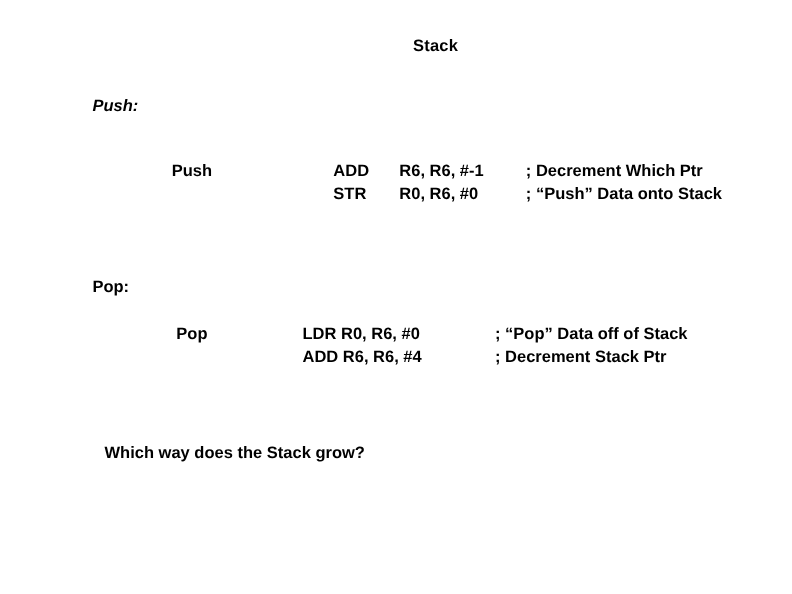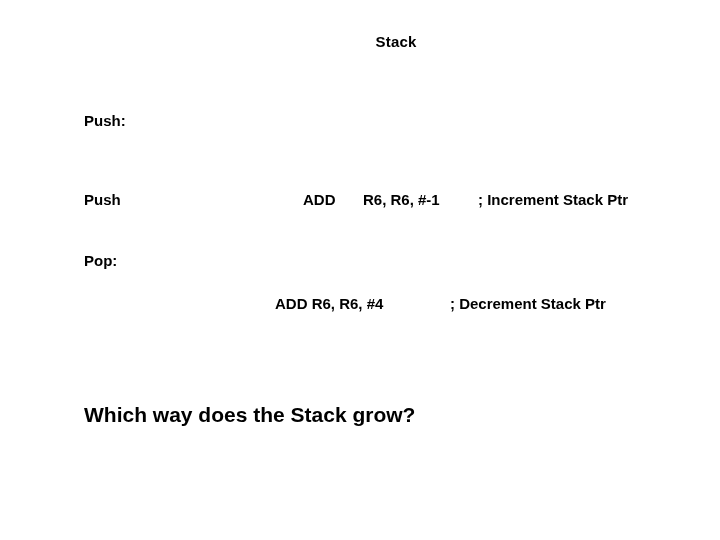--- a/index.html
+++ b/index.html
@@ -34,21 +34,21 @@
     letter-spacing: 0.2px;
   }
 
   
   .section-label {
     position: absolute;
     left: 84px;
     font-size: 15px;
     font-weight: bold;
   }
-  .section-push { top: 112px; }
+  .section-push { top: 88px; font-style: italic; }
   .section-pop  { top: 252px; }
 
   
   .code-block {
     position: absolute;
     font-size: 15px;
     font-weight: bold;
     line-height: 21px;
     white-space: nowrap;
   }
@@ -56,66 +56,72 @@
   .code-pop  { left: 84px; top: 293px; }
 
   .code-row {
     display: block;
     height: 21px;
   }
 
   .col-label {
     display: inline-block;
     width: 191px;
-    text-align: left;
+    text-align: center;
     padding-right: 10px;
     box-sizing: border-box;
   }
   .col-op {
     display: inline-block;
     box-sizing: border-box;
   }
   
   .code-push .col-op      { width: 60px; margin-left: 28px; }
-  .code-push .col-operand { display: inline-block; width: 115px; margin-top: 44px; }
+  .code-push .col-operand { display: inline-block; width: 115px; }
   
   .code-pop .col-op       { width: 175px; }
 
   .col-comment {
     display: inline-block;
   }
 
   
   .question {
     position: absolute;
-    left: 84px;
-    font-size: 21px;
+    left: 95px;
+    font-size: 15px;
     font-weight: bold;
   }
   .question-1 { top: 403px; }
   .question-2 { top: 447px; }
 </style>
 </head>
 <body>
 
 <div class="slide">
 
   <div class="slide-title">Stack</div>
 
   <div class="section-label section-push">Push:</div>
 
   <div class="code-block code-push">
     <span class="code-row">
-      <span class="col-label">Push</span><span class="col-op">ADD</span><span class="col-operand">R6, R6, #-1</span><span class="col-comment">; Increment Stack Ptr</span>
+      <span class="col-label">Push</span><span class="col-op">ADD</span><span class="col-operand">R6, R6, #-1</span><span class="col-comment">; Decrement Which Ptr</span>
+    </span>
+    <span class="code-row">
+      <span class="col-label"></span><span class="col-op">STR</span><span class="col-operand">R0, R6, #0</span><span class="col-comment">; “Push” Data onto Stack</span>
     </span>
   </div>
 
   <div class="section-label section-pop">Pop:</div>
 
   <div class="code-block code-pop">
+    <span class="code-row">
+      <span class="col-label">Pop</span><span class="col-op">LDR R0, R6, #0</span><span class="col-comment">; “Pop” Data off of Stack</span>
+    </span>
     <span class="code-row">
       <span class="col-label"></span><span class="col-op">ADD R6, R6, #4</span><span class="col-comment">; Decrement Stack Ptr</span>
     </span>
   </div>
 
   <div class="question question-1">Which way does the Stack grow?</div>
 
 
 </div>
 

